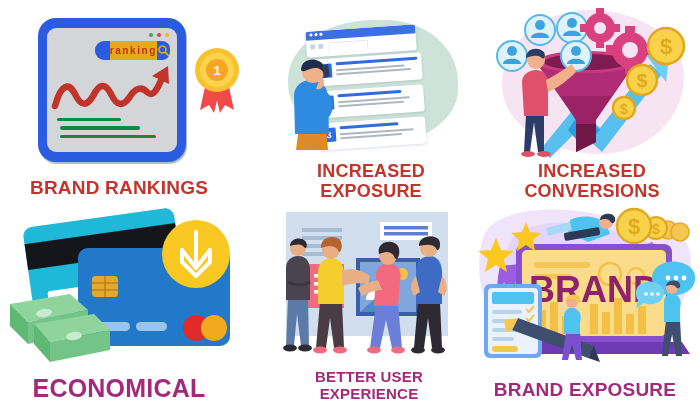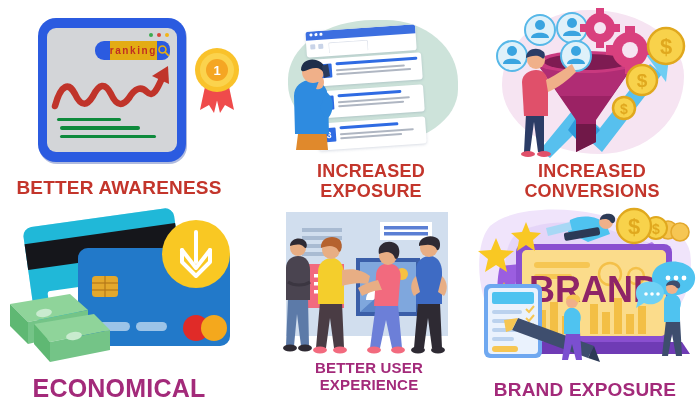--- a/index.html
+++ b/index.html
@@ -43,21 +43,21 @@
   #cell-exposure    { left: 262px; top: 2px;   width: 218px; height: 202px; }
   #cell-conversions { left: 484px; top: 2px;   width: 216px; height: 202px; }
   #cell-economical  { left: 0px;   top: 206px; width: 238px; height: 200px; }
   #cell-ux          { left: 258px; top: 206px; width: 222px; height: 200px; }
   #cell-brand       { left: 470px; top: 206px; width: 230px; height: 200px; }
 
   #cap-rankings    { font-size: 19px; margin-bottom: 6px; }
   #cap-exposure    { font-size: 18px; margin-bottom: 3px; }
   #cap-conversions { font-size: 18px; margin-bottom: 3px; }
   #cap-economical  { font-size: 25px; margin-bottom: 4px; }
-  #cap-ux          { font-size: 15px; margin-bottom: 12px; }
+  #cap-ux          { font-size: 15px; margin-bottom: 3px; }
   #cap-brand       { font-size: 19px; margin-bottom: 6px; }
 
   
   .browser-frame {
     position: absolute;
     left: 38px; top: 16px;
     width: 148px; height: 144px;
     background: #2B5BE0;
     border-radius: 18px;
     box-shadow: 1px 2px 0 rgba(30,60,160,.35);
@@ -223,21 +223,21 @@
         <path d="M36 38 L42 66 L33 61 L28 69 L22 44 Z" fill="#EF4B4B"></path>
         <g>
           <circle cx="25" cy="26" r="22" fill="#F9C22B"></circle>
           <circle cx="25" cy="26" r="17" fill="#FBD34D"></circle>
           <circle cx="25" cy="26" r="11" fill="#F5A623"></circle>
         </g>
         <text x="25" y="31" text-anchor="middle" font-family="Liberation Sans, sans-serif" font-size="13" font-weight="bold" fill="#FFFFFF">1</text>
       </svg>
 
     </div>
-    <div class="caption cap-red" id="cap-rankings">BETTER AWARENESS</div>
+    <div class="caption cap-red" id="cap-rankings">BRAND RANKINGS</div>
   </div>
 
   <div class="cell" id="cell-exposure">
     <div class="art">
 
       <div class="blob-mint"></div>
 
       <div class="exp-win">
         <div class="exp-win-bar"></div>
         <div class="exp-win-dots">

